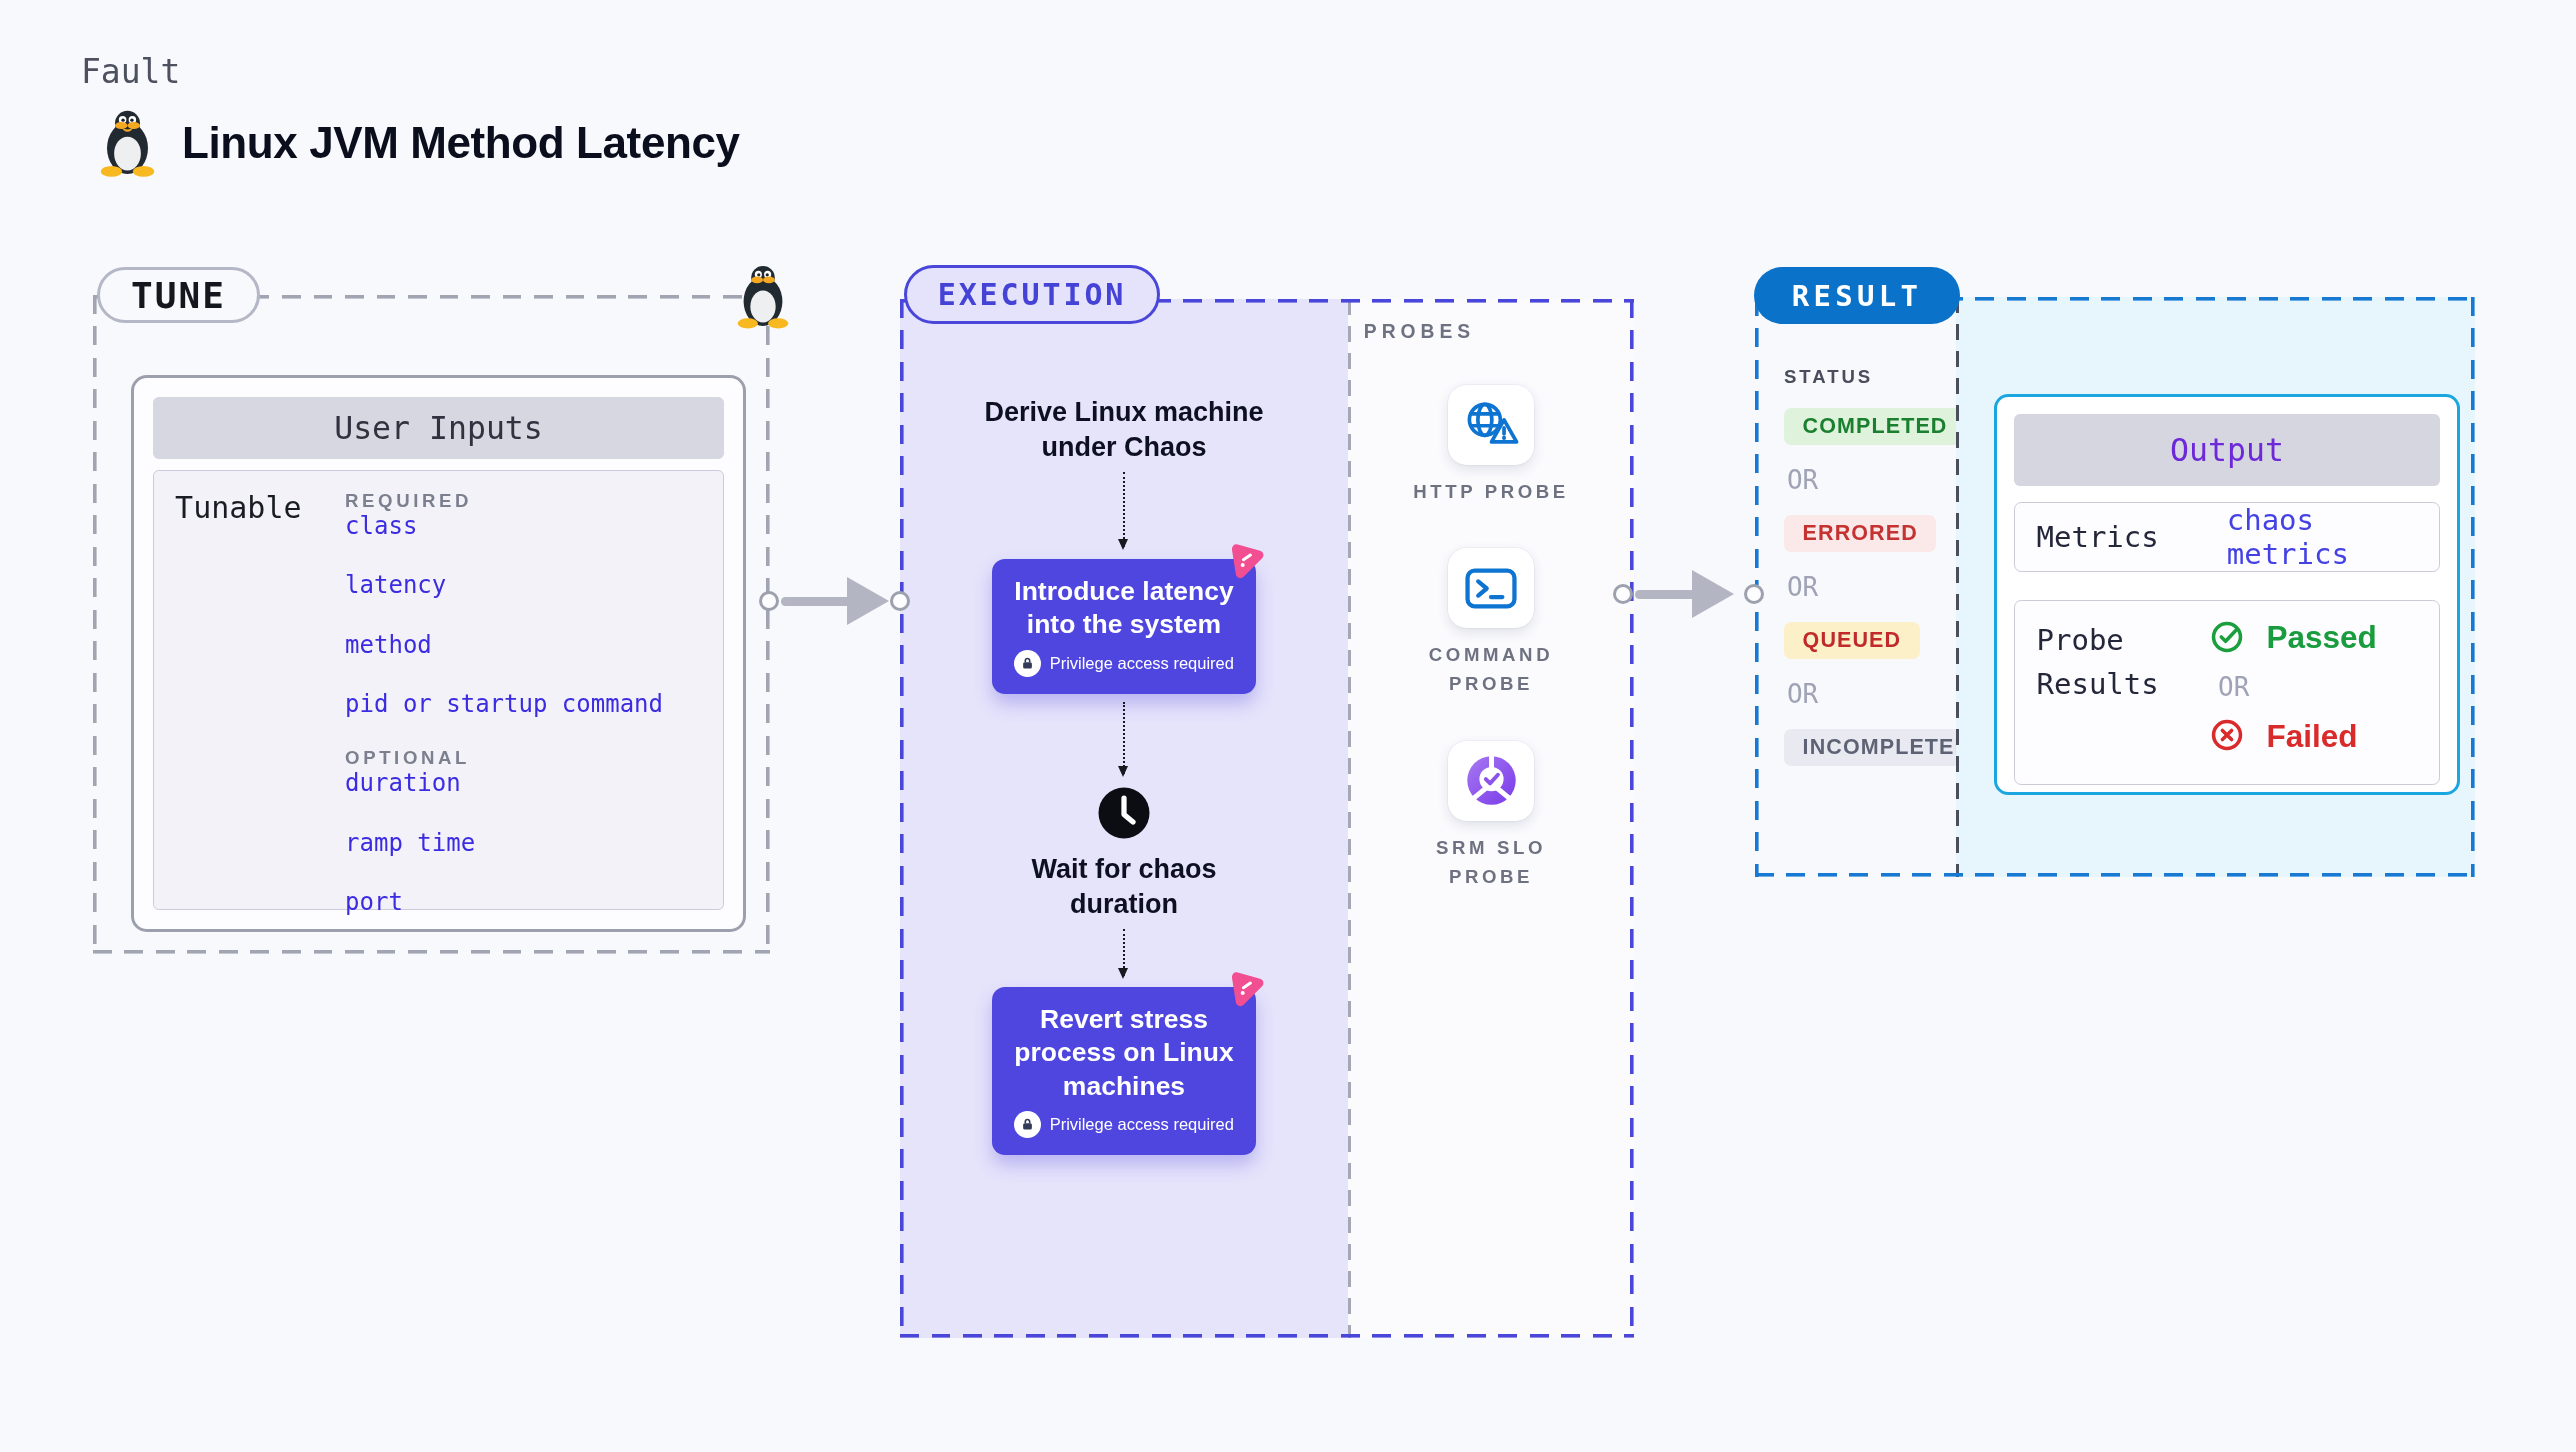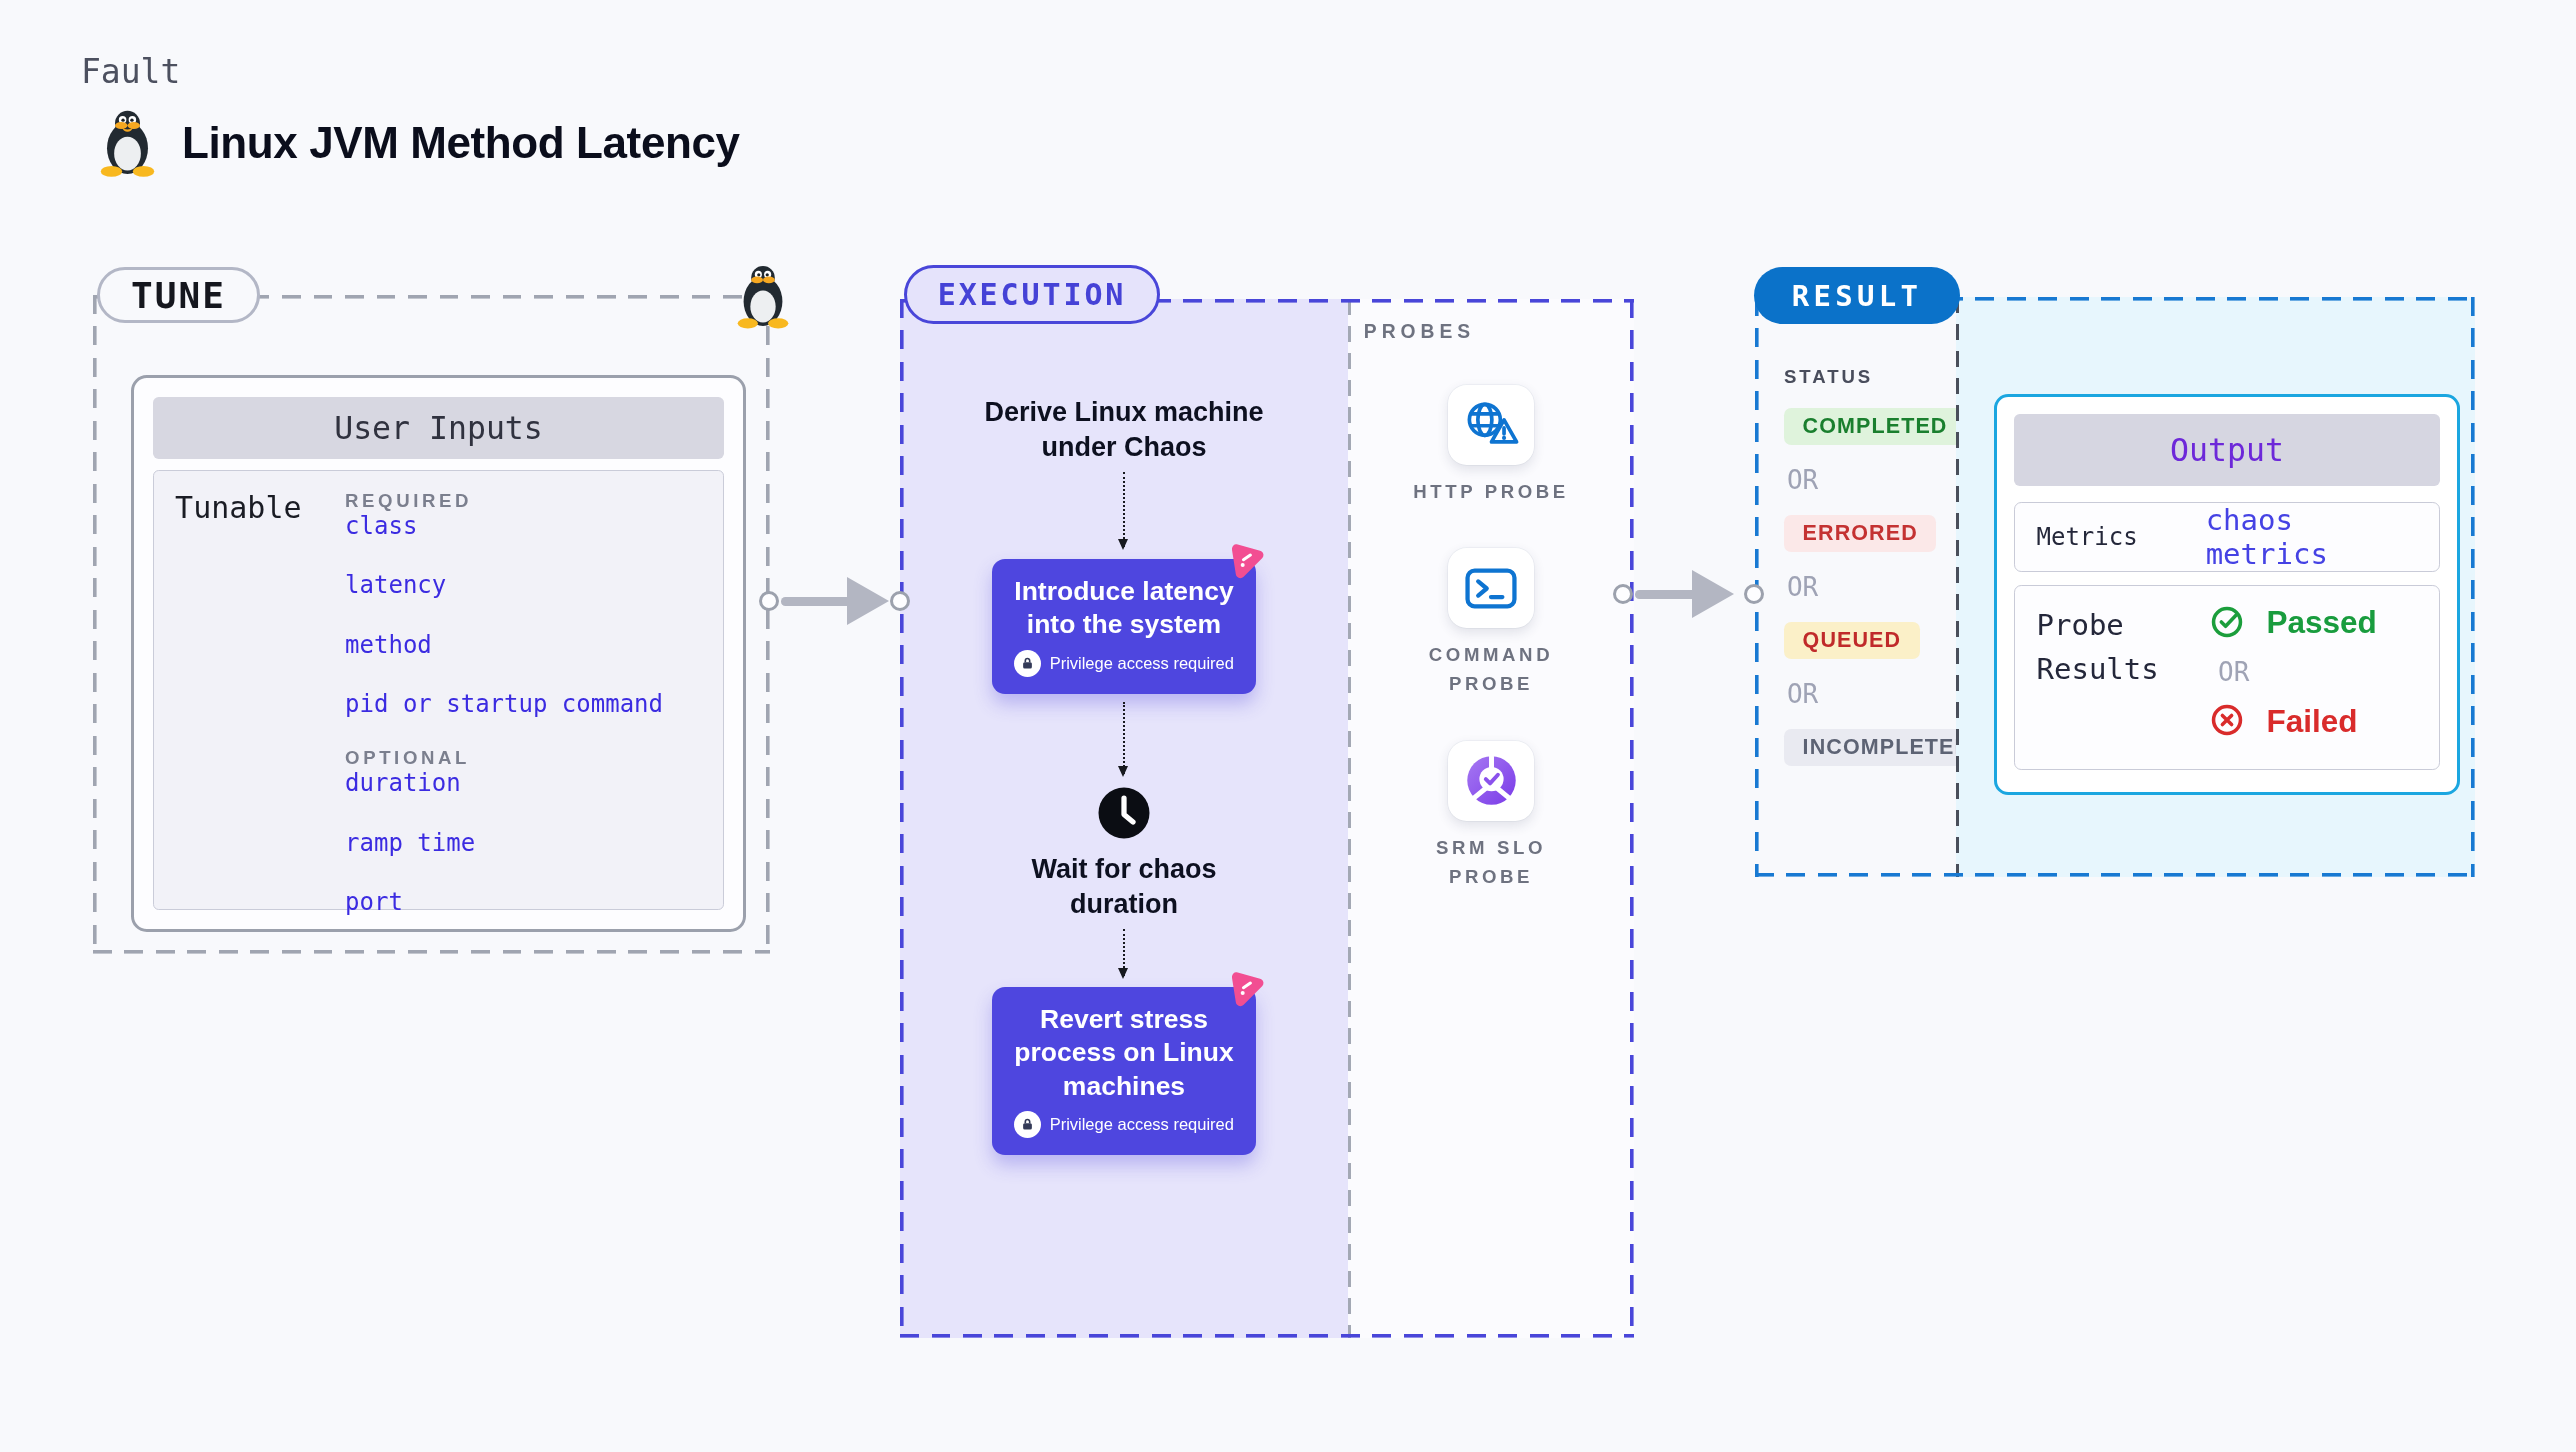--- a/index.html
+++ b/index.html
@@ -101,23 +101,23 @@
   .badge-red{background:#FBE8E8;color:#C43232;}
   .badge-yellow{background:#FBF0C8;color:#C02A2A;}
   .badge-gray{background:#E9EAF1;color:#5D6374;}
 
   .output-card{position:absolute;left:1994px;top:394px;width:466px;height:401px;background:#fff;
                border:3.6px solid #1BA6E0;border-radius:14.3px;box-sizing:border-box;padding:17px;z-index:2;}
   .output-header{height:72px;background:#D6D6E1;border-radius:5.7px;display:flex;align-items:center;justify-content:center;
                  font-size:31.5px;color:#6d28d9;}
   .output-row{border:1.4px solid #C9CBD8;border-radius:7.2px;background:#FDFDFF;box-sizing:border-box;}
   .metrics-row{margin-top:15.8px;height:70px;display:flex;align-items:center;padding:0 21.5px;}
-  .metrics-label{font-size:24px;color:#24273A;}
+  .metrics-label{font-size:29px;color:#24273A;}
   .metrics-value{font-size:29px;color:#4542E4;margin-left:68px;cursor:pointer;}
-  .probe-results-row{margin-top:13px;height:185px;display:flex;padding:18.6px 21.5px;}
+  .probe-results-row{margin-top:28px;height:185px;display:flex;padding:18.6px 21.5px;}
   .pr-label{width:143px;font-size:29px;color:#24273A;line-height:1.5;}
   .pr-values{margin-left:30px;display:flex;flex-direction:column;}
   .pr-line{display:flex;align-items:center;gap:23px;}
   .pr-passed{font-size:31.5px;font-weight:bold;color:#199C3E;}
   .pr-failed{font-size:31.5px;font-weight:bold;color:#D92B2B;}
   .pr-or{font-family:"DejaVu Sans Mono",monospace;font-size:26px;color:#9FA3B5;margin:15.8px 0 15.8px 8.6px;}
 </style>
 </head>
 <body>
 

